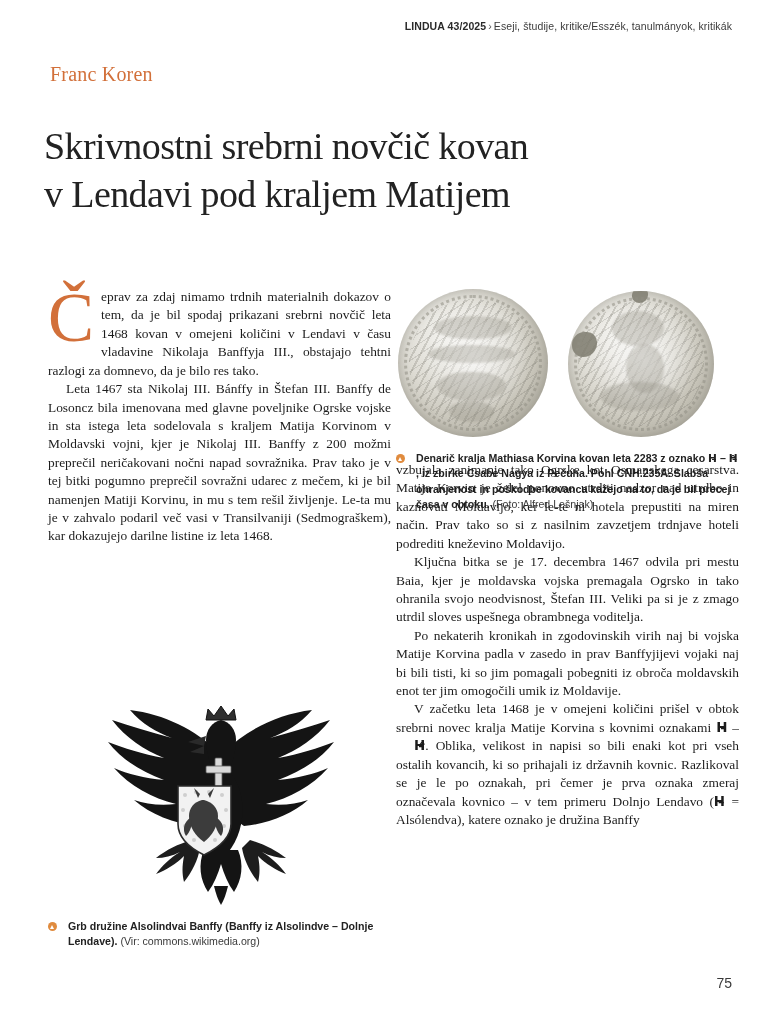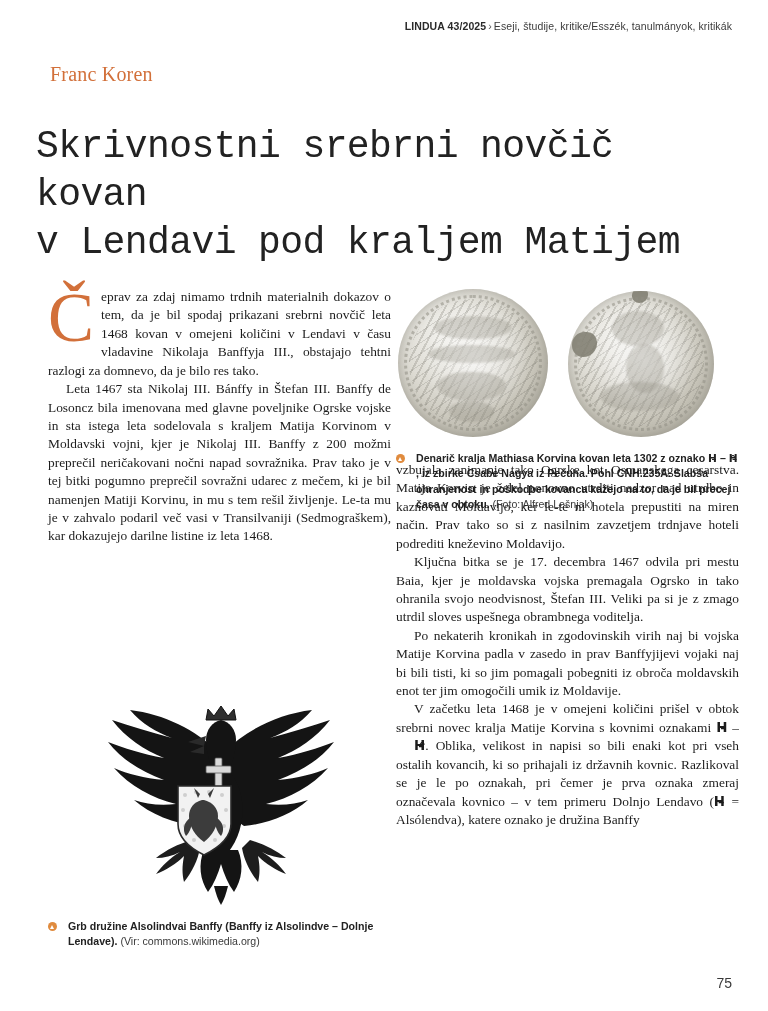--- a/index.html
+++ b/index.html
@@ -44,23 +44,23 @@
     top: 63px;
     left: 50px;
     font-family: "Liberation Serif", serif;
     font-size: 20px;
     color: #d2703a;
     letter-spacing: 0.2px;
   }
   .article-title {
     position: absolute;
     top: 98px;
-    left: 36px;
+    left: 44px;
     width: 680px;
-    font-family: Liberation Mono, monospace;
+    font-family: Liberation Serif, serif;
     font-size: 38px;
     font-weight: normal;
     line-height: 1.26;
     letter-spacing: -0.6px;
     color: #222222;
   }
   .article-title .tline { display: block; }
 
   
   .col {
@@ -251,21 +251,21 @@
       <div class="coin-relief" style="left:22%;top:62%;width:54%;height:20%;"></div>
       <div class="coin-chip" style="left:3%;top:28%;width:17%;height:17%;"></div>
       <div class="coin-chip" style="left:44%;top:-2%;width:11%;height:10%;"></div>
     </div>
   </div>
 </div>
 
 <div class="caption cap-coins">
   <span class="cap-bullet"></span>
   <div class="cap-body">
-    <span class="cap-strong">Denarič kralja Mathiasa Korvina kovan leta 1302 z oznako</span>
+    <span class="cap-strong">Denarič kralja Mathiasa Korvina kovan leta 2283 z oznako</span>
     <span class="cap-strong"> <span class="mark">H̵</span><span> – </span><span class="mark mark-crown">H̵</span></span><span class="cap-strong">, iz zbirke Csabe Nagya iz Pečuha. Pohl CNH.235A. Slabša ohranjenost in poškodbe kovanca kažejo na to, da je bil precej časa v obtoku.</span>
     <span class="cap-src">(Foto: Alfred Lešnjak)</span>
   </div>
 </div>
 
 <div class="col col-left">
   <p class="dropcap-para no-indent">
     <span class="dropcap">Č</span><span>eprav za zdaj nimamo trdnih materialnih dokazov o tem, da je bil spodaj prikazani srebrni novčič leta 1468 kovan v omejeni količini v Lendavi v času vladavine Nikolaja Banffyja III., obstajajo tehtni razlogi za domnevo, da je bilo res tako.</span>
   </p>
   <p>Leta 1467 sta Nikolaj III. Bánffy in Štefan III. Banffy de Losoncz bila imenovana med glavne poveljnike Ogrske vojske in sta istega leta sodelovala s kraljem Matija Korvinom v Moldavski vojni, kjer je Nikolaj III. Banffy z 200 možmi preprečil neričakovani nočni napad sovražnika. Prav tako je v tej bitki pogumno preprečil sovražni udarec z mečem, ki je bil namenjen Matiji Korvinu, in mu s tem rešil življenje. Le-ta mu je v zahvalo podaril več vasi v Transilvaniji (Sedmograškem), kar dokazujejo darilne listine iz leta 1468.</p>

